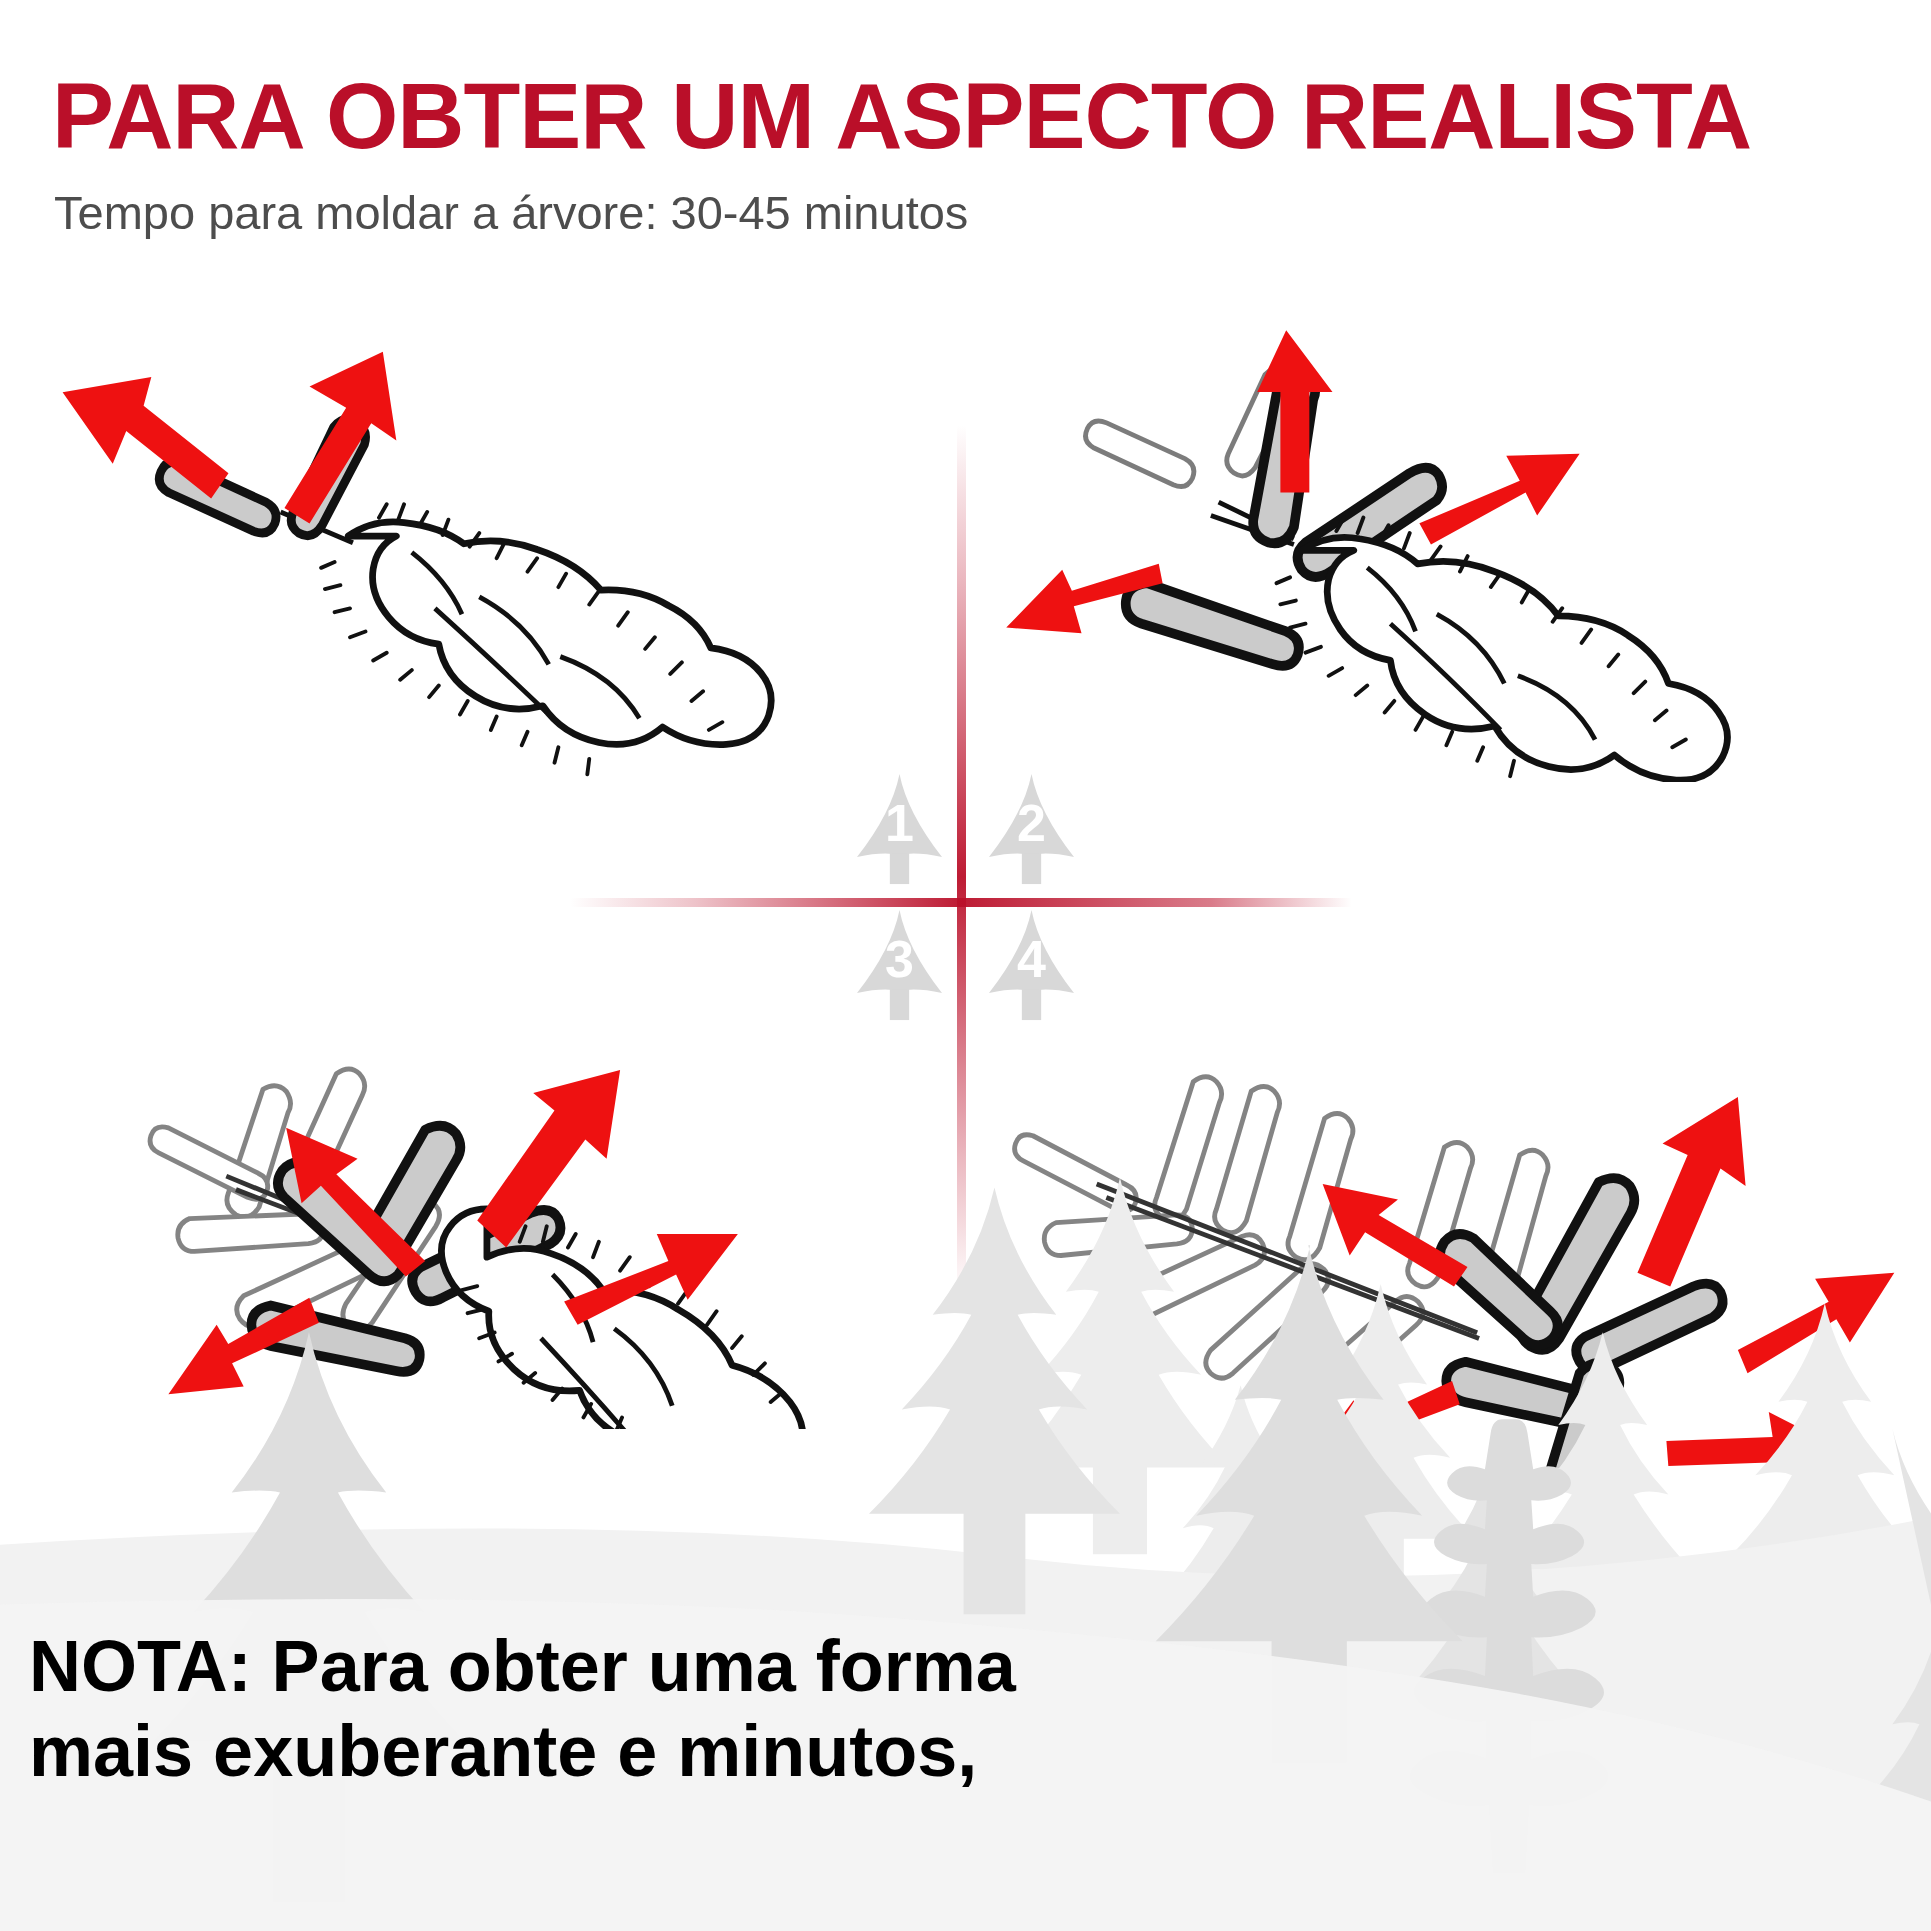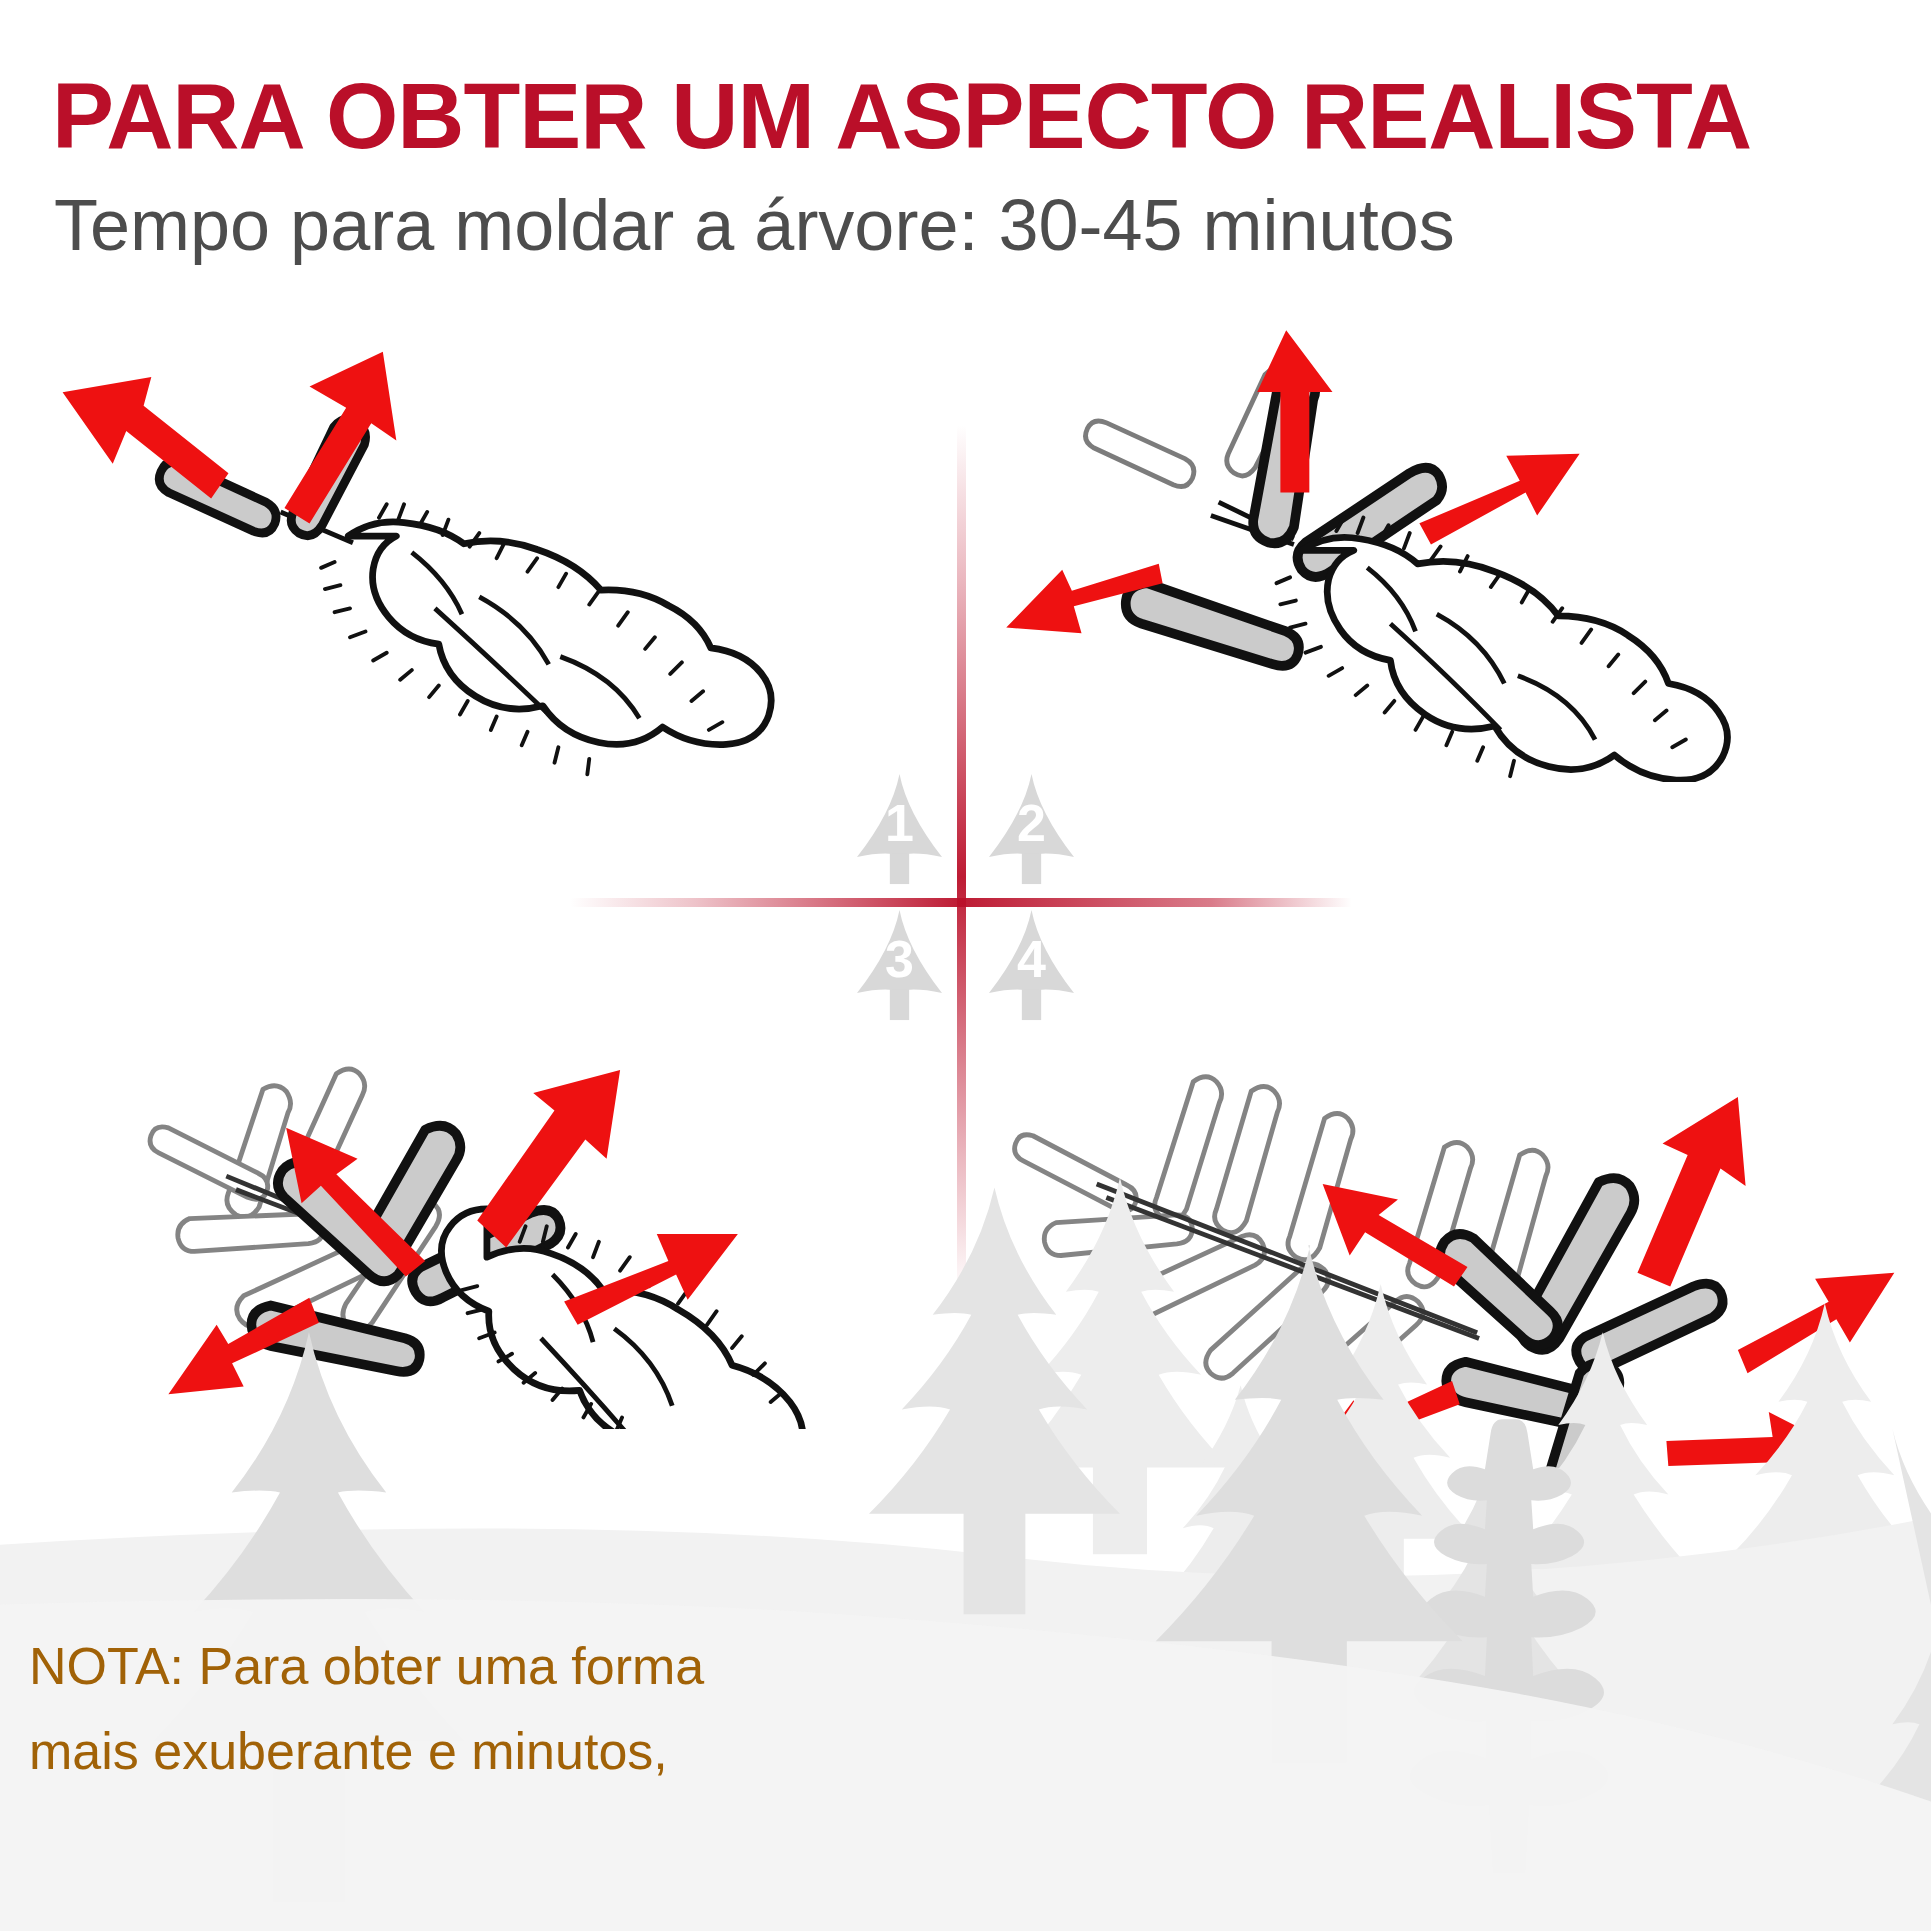--- a/index.html
+++ b/index.html
@@ -22,21 +22,21 @@
   #page-title {
     position:absolute; left:52px; top:70px;
     font-size:93px; line-height:1.0;
     font-weight:700;
     letter-spacing:-1px;
     color:#BA0F29;
     white-space:nowrap;
   }
   #page-subtitle {
     position:absolute; left:54px; top:189px;
-    font-size:72px; line-height:1.0;
+    font-size:47px; line-height:1.0;
     font-weight:400;
     color:#4d4d4d;
     white-space:nowrap;
   }
 
   
   #divider-vertical {
     position:absolute; left:957px; top:425px;
     width:8.7px; height:869px;
     background:linear-gradient(to bottom,
@@ -84,22 +84,22 @@
   
   #forest { position:absolute; left:0; top:1139px; width:1931px; height:792px; pointer-events:none; }
 
   
   #note-box {
     position:absolute; left:0; top:1564px; width:1931px; height:367px;
     pointer-events:none;
   }
   #note-text {
     position:absolute; left:29px; top:1624px; width:1139px;
-    font-size:52px; line-height:85px;
-    color:#a16207; font-weight:400;
+    font-size:72px; line-height:85px;
+    color:#000000; font-weight:700;
   }
   #note-text div { white-space:nowrap; }
 </style>
 </head>
 <body>
 
 <div id="root">
 
   <div id="header">
     <div id="page-title">PARA OBTER UM ASPECTO REALISTA</div>

